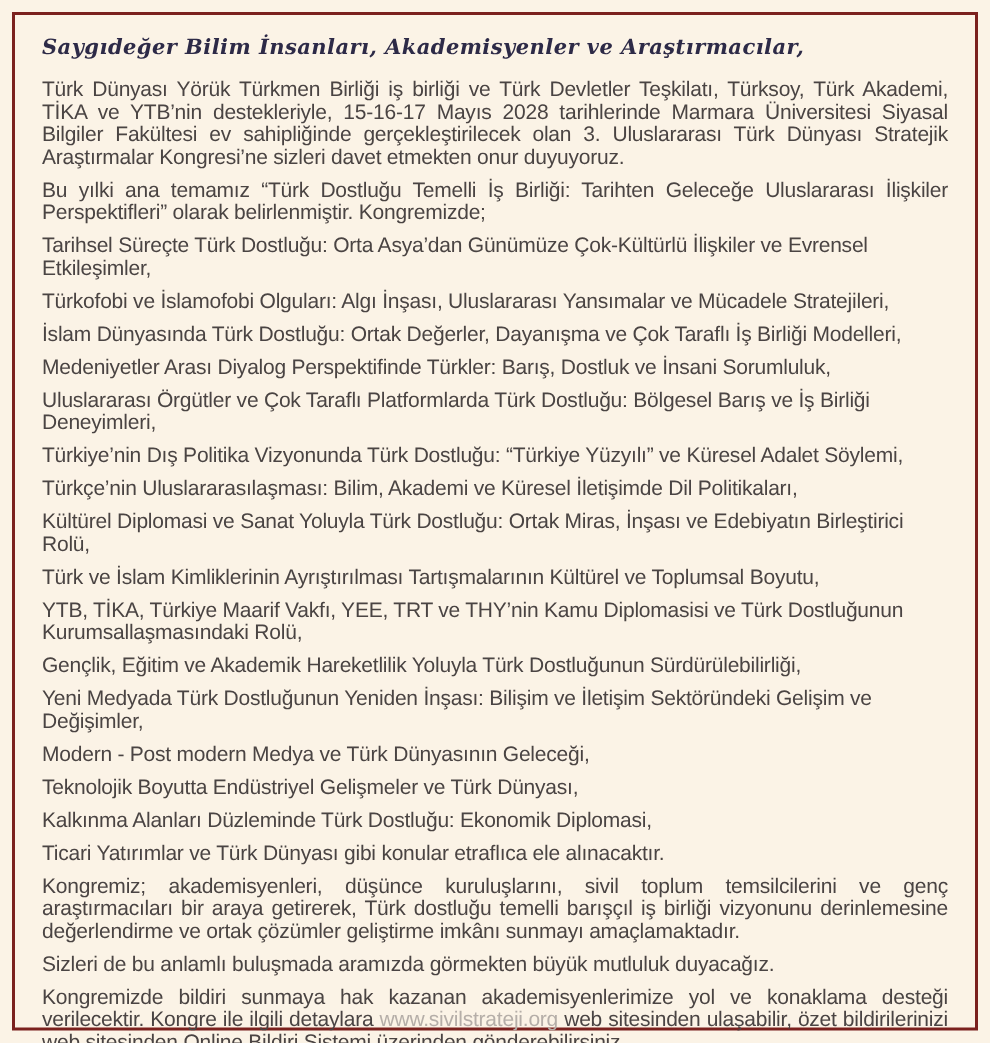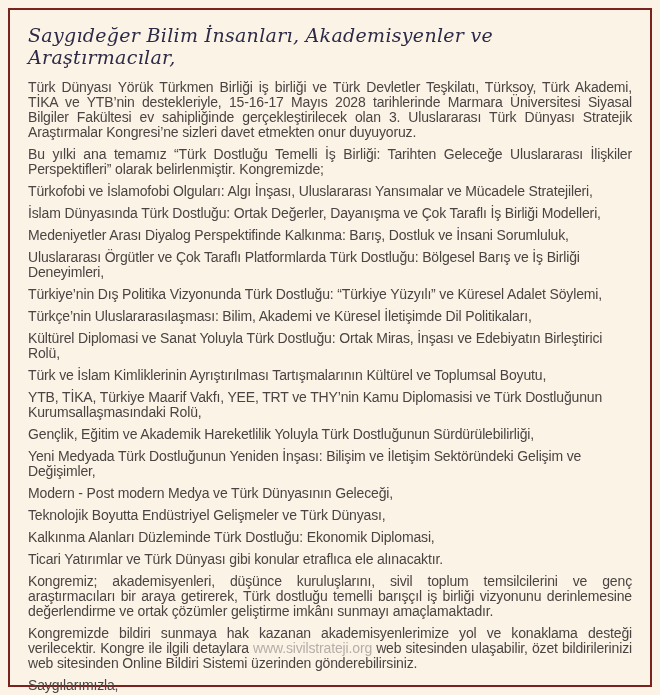--- a/index.html
+++ b/index.html
@@ -14,22 +14,22 @@
     left:8px;top:8px;right:8px;bottom:8px;
     border:2px solid #7b211e;
     background:#fbf3e6;
     padding:14px 18px 12px 18px;
     box-sizing:border-box;
   }
   h1.script-title{
     margin:0 0 12px 0;
     font-family:"DejaVu Serif", serif;
     font-style:italic;
-    font-weight:400;
-    font-size:19px;
+    font-weight:700;
+    font-size:14px;
     letter-spacing:.3px;
     color:#2d2a47;
   }
   .doc p{
     margin:0 0 7px 0;
     font-size:14px;
     line-height:15px;
     letter-spacing:-0.15px;
     color:#4a4443;
   }
@@ -55,39 +55,41 @@
 
 <div class="frame doc">
 
   <h1 class="script-title">Saygıdeğer Bilim İnsanları, Akademisyenler ve Araştırmacılar,</h1>
 
   <p class="just">Türk Dünyası Yörük Türkmen Birliği iş birliği ve Türk Devletler Teşkilatı, Türksoy, Türk Akademi, TİKA ve YTB’nin destekleriyle, 15-16-17 Mayıs 2028 tarihlerinde Marmara Üniversitesi Siyasal Bilgiler Fakültesi ev sahipliğinde gerçekleştirilecek olan 3. Uluslararası Türk Dünyası Stratejik Araştırmalar Kongresi’ne sizleri davet etmekten onur duyuyoruz.</p>
 
   <p class="just">Bu yılki ana temamız “Türk Dostluğu Temelli İş Birliği: Tarihten Geleceğe Uluslararası İlişkiler Perspektifleri” olarak belirlenmiştir. Kongremizde;</p>
 
   <div>
+      <p>Tarihsel Süreçte Türk Dostluğu: Orta Asya’dan Günümüze Çok-Kültürlü İlişkiler ve Evrensel Etkileşimler,</p>
       <p>Türkofobi ve İslamofobi Olguları: Algı İnşası, Uluslararası Yansımalar ve Mücadele Stratejileri,</p>
       <p>İslam Dünyasında Türk Dostluğu: Ortak Değerler, Dayanışma ve Çok Taraflı İş Birliği Modelleri,</p>
-      <p>Medeniyetler Arası Diyalog Perspektifinde Kalkınma: Barış, Dostluk ve İnsani Sorumluluk,</p>
+      <p>Medeniyetler Arası Diyalog Perspektifinde Türkler: Barış, Dostluk ve İnsani Sorumluluk,</p>
       <p>Uluslararası Örgütler ve Çok Taraflı Platformlarda Türk Dostluğu: Bölgesel Barış ve İş Birliği Deneyimleri,</p>
       <p>Türkiye’nin Dış Politika Vizyonunda Türk Dostluğu: “Türkiye Yüzyılı” ve Küresel Adalet Söylemi,</p>
       <p>Türkçe’nin Uluslararasılaşması: Bilim, Akademi ve Küresel İletişimde Dil Politikaları,</p>
       <p>Kültürel Diplomasi ve Sanat Yoluyla Türk Dostluğu: Ortak Miras, İnşası ve Edebiyatın Birleştirici Rolü,</p>
       <p>Türk ve İslam Kimliklerinin Ayrıştırılması Tartışmalarının Kültürel ve Toplumsal Boyutu,</p>
       <p>YTB, TİKA, Türkiye Maarif Vakfı, YEE, TRT ve THY’nin Kamu Diplomasisi ve Türk Dostluğunun Kurumsallaşmasındaki Rolü,</p>
       <p>Gençlik, Eğitim ve Akademik Hareketlilik Yoluyla Türk Dostluğunun Sürdürülebilirliği,</p>
       <p>Yeni Medyada Türk Dostluğunun Yeniden İnşası: Bilişim ve İletişim Sektöründeki Gelişim ve Değişimler,</p>
       <p>Modern - Post modern Medya ve Türk Dünyasının Geleceği,</p>
       <p>Teknolojik Boyutta Endüstriyel Gelişmeler ve Türk Dünyası,</p>
       <p>Kalkınma Alanları Düzleminde Türk Dostluğu: Ekonomik Diplomasi,</p>
       <p>Ticari Yatırımlar ve Türk Dünyası gibi konular etraflıca ele alınacaktır.</p>
     </div>
 
   <p class="just">Kongremiz; akademisyenleri, düşünce kuruluşlarını, sivil toplum temsilcilerini ve genç araştırmacıları bir araya getirerek, Türk dostluğu temelli barışçıl iş birliği vizyonunu derinlemesine değerlendirme ve ortak çözümler geliştirme imkânı sunmayı amaçlamaktadır.</p>
 
+  <p>Sizleri de bu anlamlı buluşmada aramızda görmekten büyük mutluluk duyacağız.</p>
 
   <p class="just"><span>Kongremizde bildiri sunmaya hak kazanan akademisyenlerimize yol ve konaklama desteği verilecektir. Kongre ile ilgili detaylara </span><a class="url">www.sivilstrateji.org</a><span> web sitesinden ulaşabilir, özet bildirilerinizi web sitesinden Online Bildiri Sistemi üzerinden gönderebilirsiniz.</span></p>
 
   <p>Saygılarımızla,</p>
 
   <div class="sig">
     <p>Prof. Dr. Nail YILMAZ</p>
 
   </div>
 

